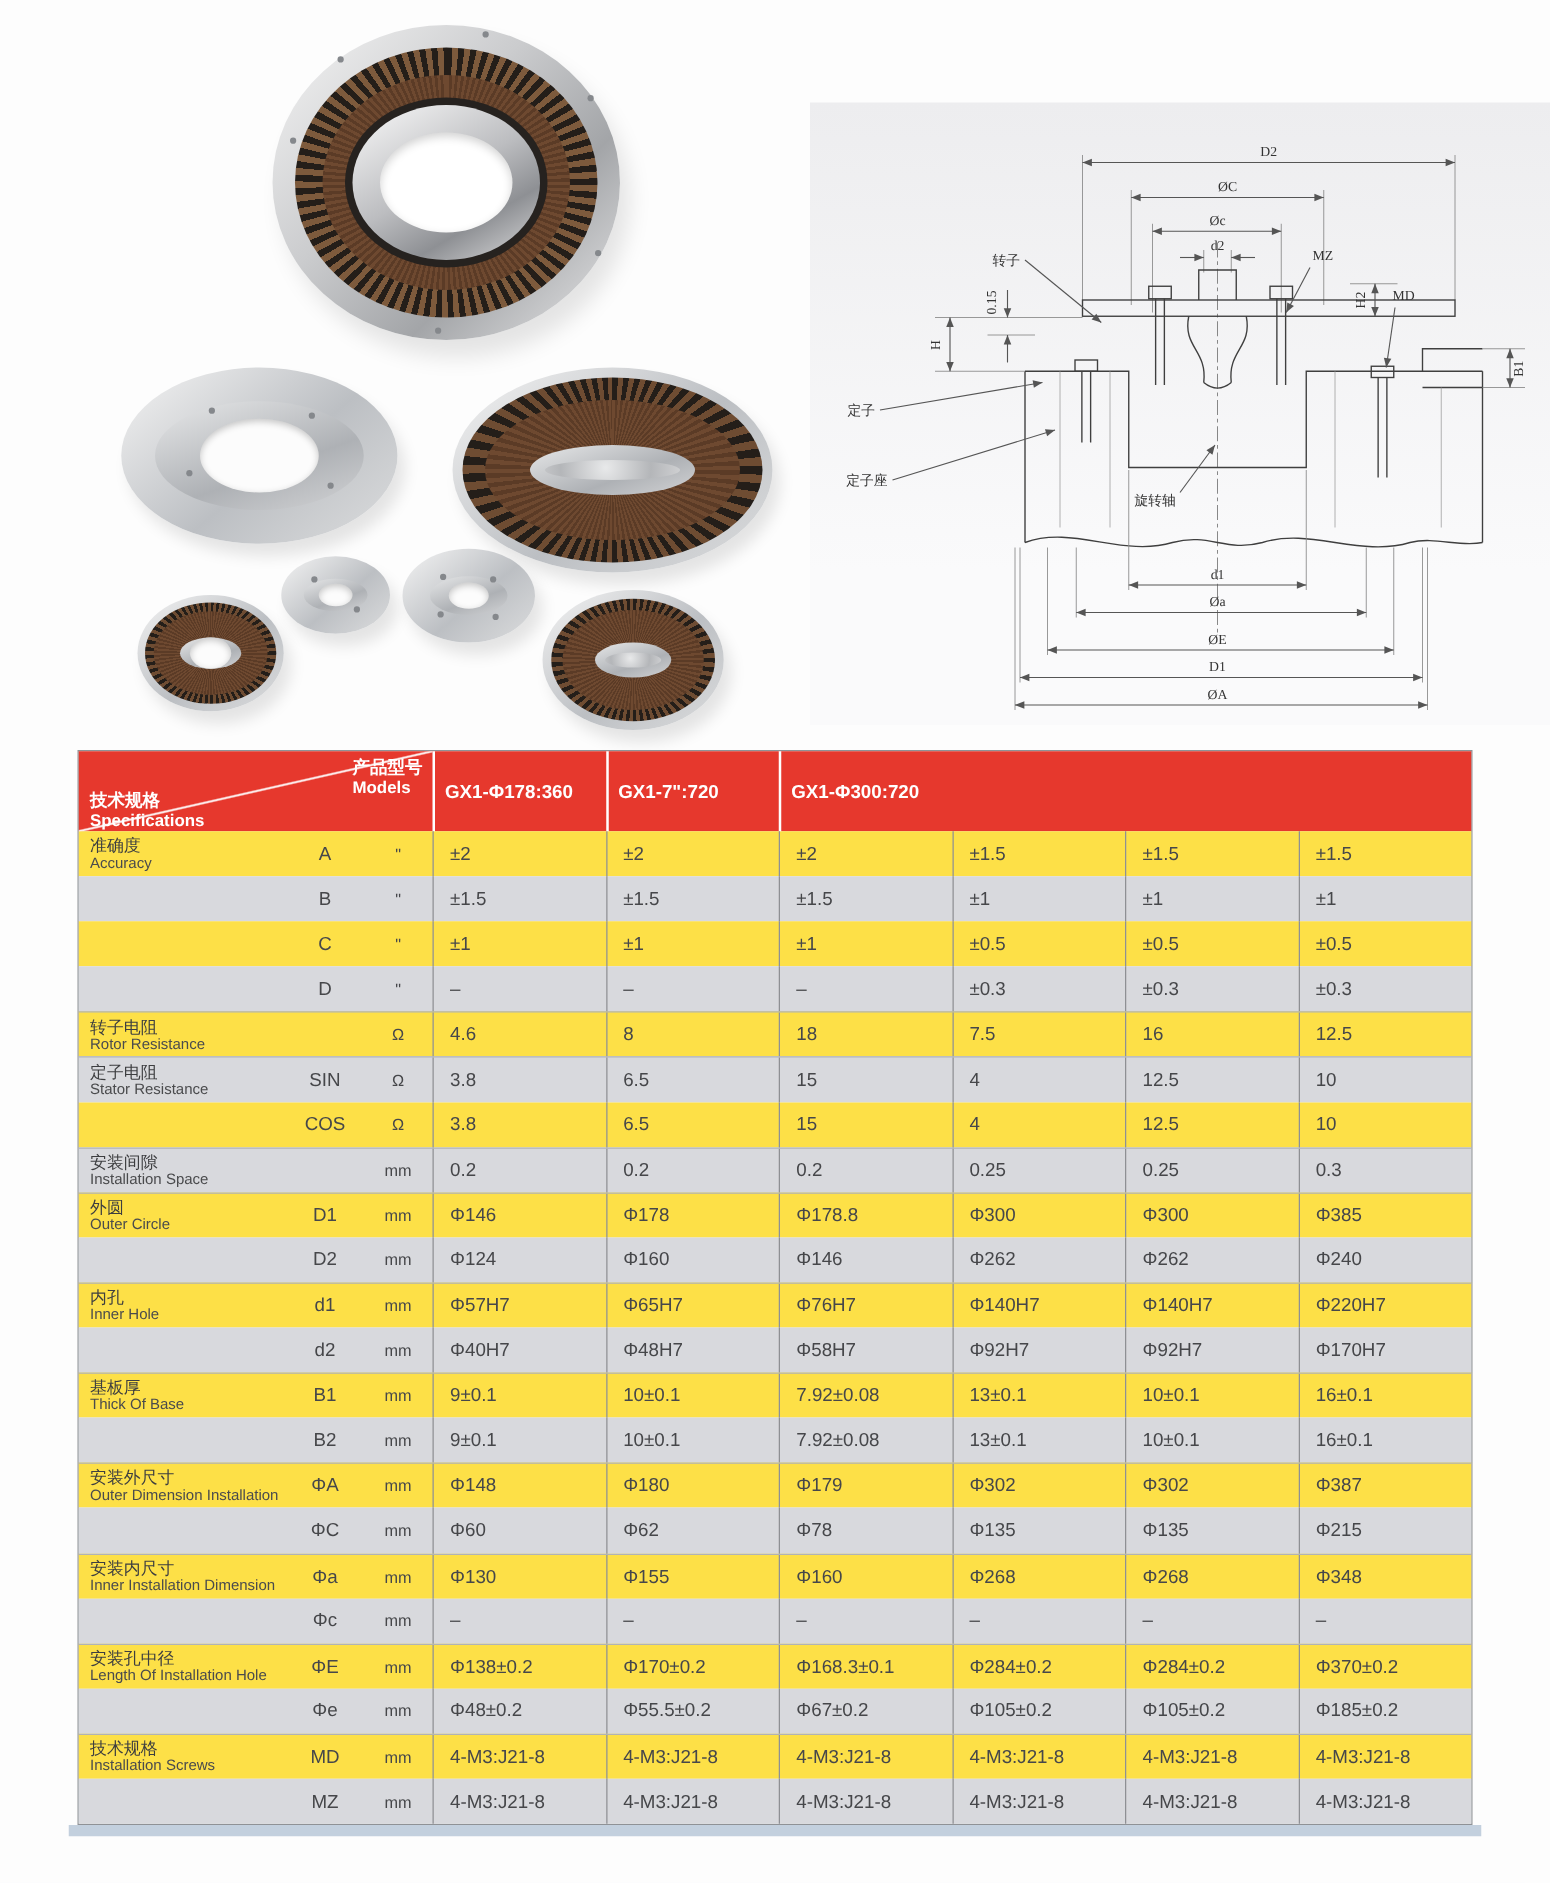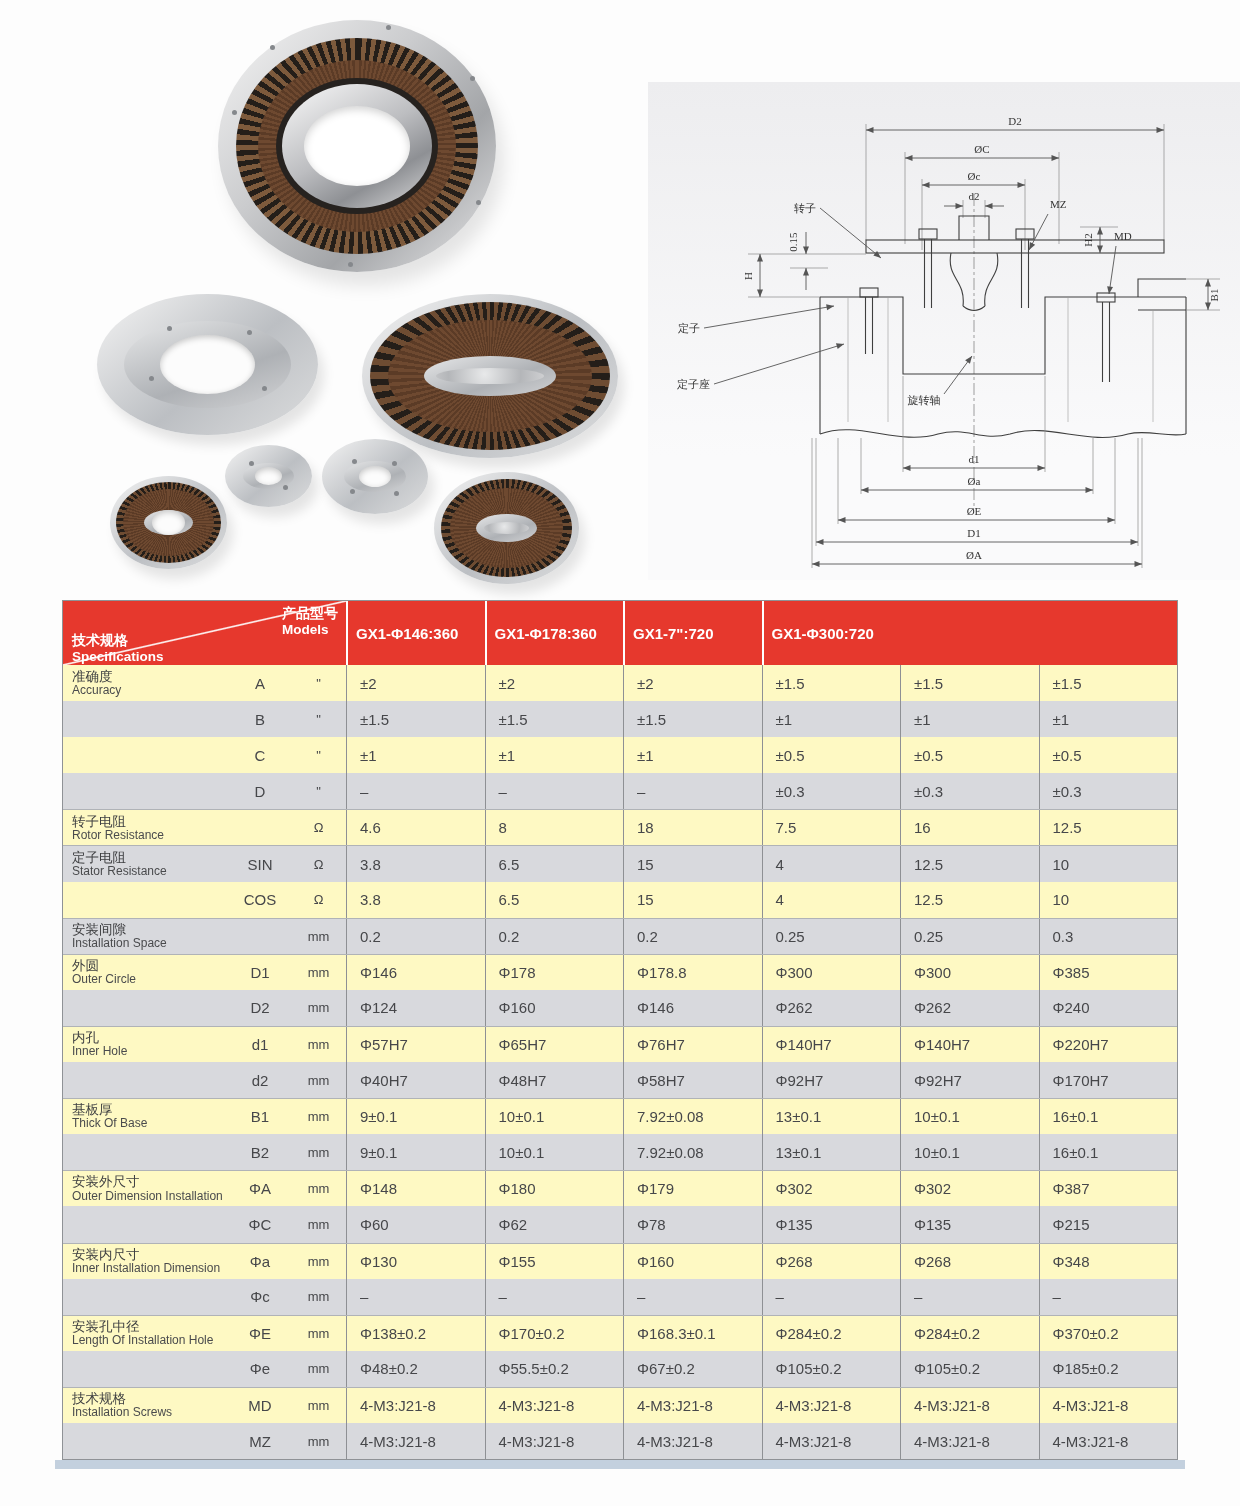--- a/index.html
+++ b/index.html
@@ -55,21 +55,21 @@
       rgba(255,255,255,.9) calc(50% - .3px),rgba(255,255,255,.9) calc(50% + .3px),
       rgba(0,0,0,0) calc(50% + 1.4px));}
   .spec-corner{position:absolute;left:9px;bottom:1px;line-height:1.12;}
   .models-corner{position:absolute;right:8px;top:5px;line-height:1.12;text-align:left;}
   .corner-cn{font-size:14px;font-weight:700;}
   .corner-en{font-size:13.5px;font-weight:700;}
   .th-model{display:flex;align-items:center;padding-left:8px;
     font-size:15px;font-weight:700;border-left:2px solid #fff;box-sizing:border-box;}
 
   .tr{display:grid;grid-template-columns:166px 62px 55px repeat(6,1fr);
-    height:36.1px;background:#fef9c3;}
+    height:36.1px;background:#fde047;}
   .tr.shade{background:#d8d9dd;}
   .tr.gs{border-top:1px solid #b0b3b7;box-sizing:border-box;}
   .td{display:flex;align-items:center;box-sizing:border-box;color:#46474a;}
   .td.lab{flex-direction:column;align-items:flex-start;justify-content:center;
     padding-left:9px;line-height:1.05;}
   .lab .cn{font-size:13.5px;color:#3d3e40;}
   .lab .en{font-size:12px;color:#4a4b4d;}
   .td.sym{justify-content:center;font-size:15px;}
   .td.unit{justify-content:center;font-size:13px;}
   .td.val{border-left:1px solid #8e9094;padding-left:13px;font-size:15px;}
@@ -265,21 +265,20 @@
     <div class="th-spec">
       <div class="spec-corner">
         <div class="corner-cn">技术规格</div>
         <div class="corner-en">Specifications</div>
       </div>
       <div class="models-corner">
         <div class="corner-cn">产品型号</div>
         <div class="corner-en">Models</div>
       </div>
     </div>
-    <div class="th-model">GX1-Φ146:360</div>
     <div class="th-model">GX1-Φ178:360</div>
     <div class="th-model">GX1-7":720</div>
     <div class="th-model">GX1-Φ300:720</div>
   </div>
   <div id="tbody">
       <div class="tr">
         <div class="td lab">
           <div class="cn">准确度</div>
           <div class="en">Accuracy</div>
         </div>

